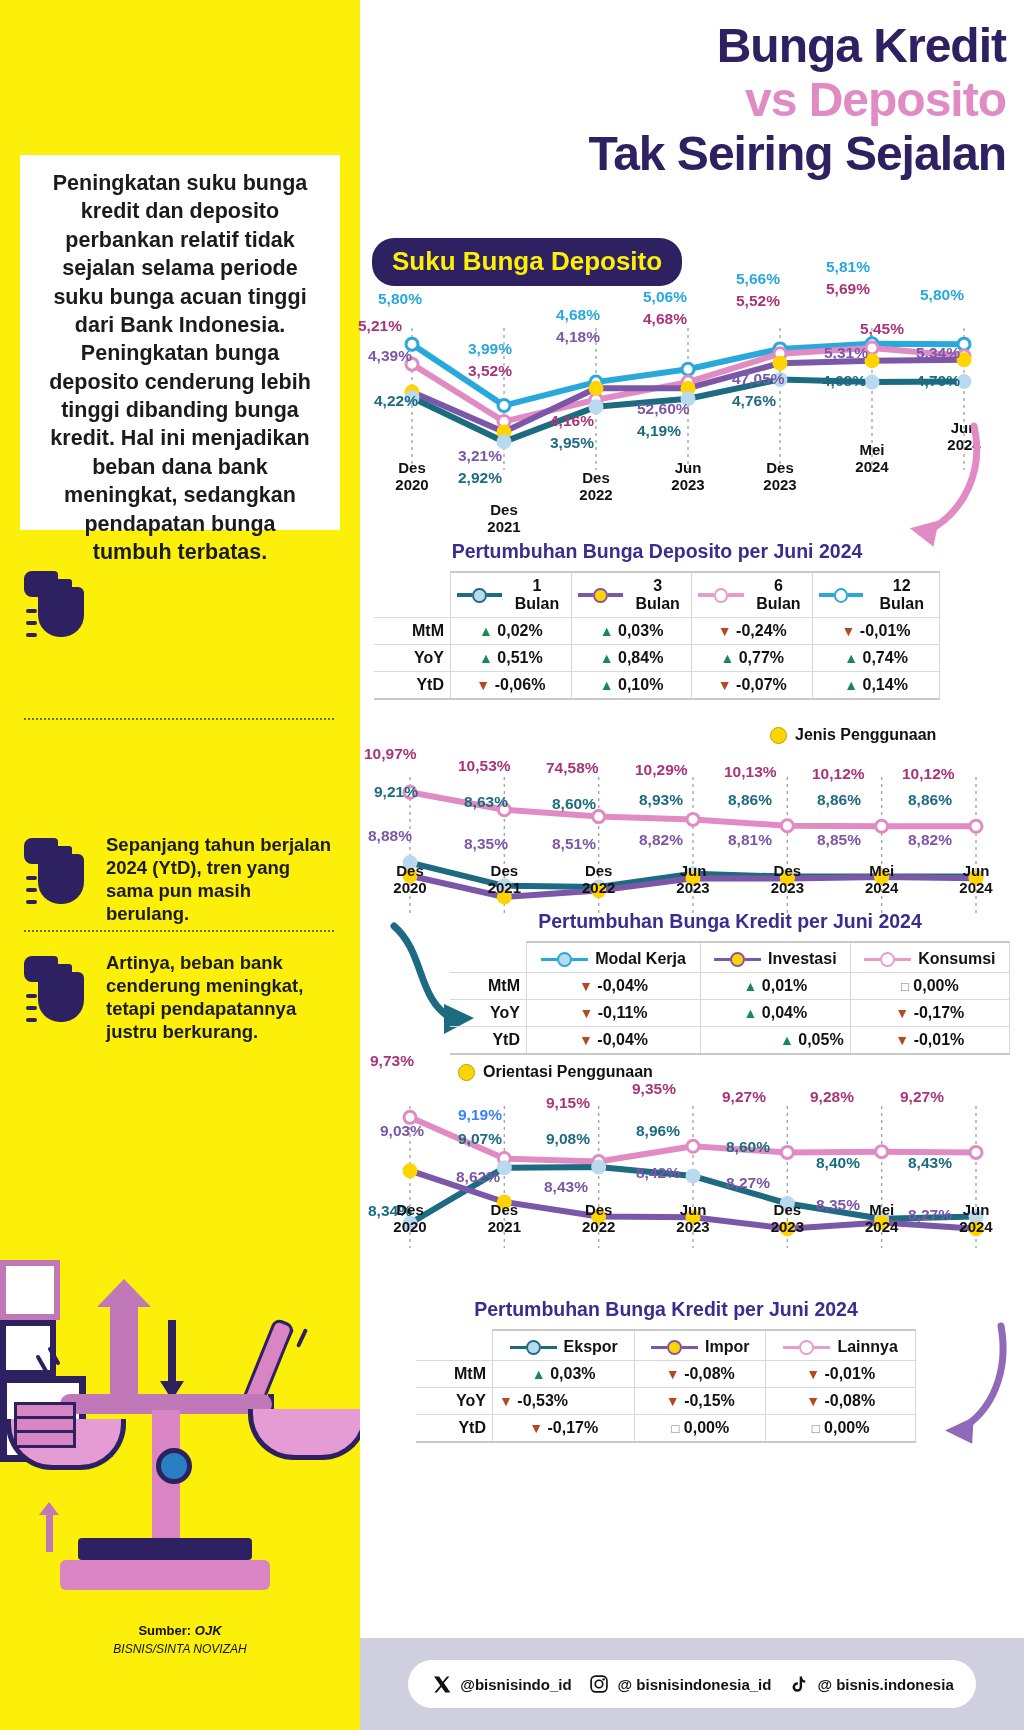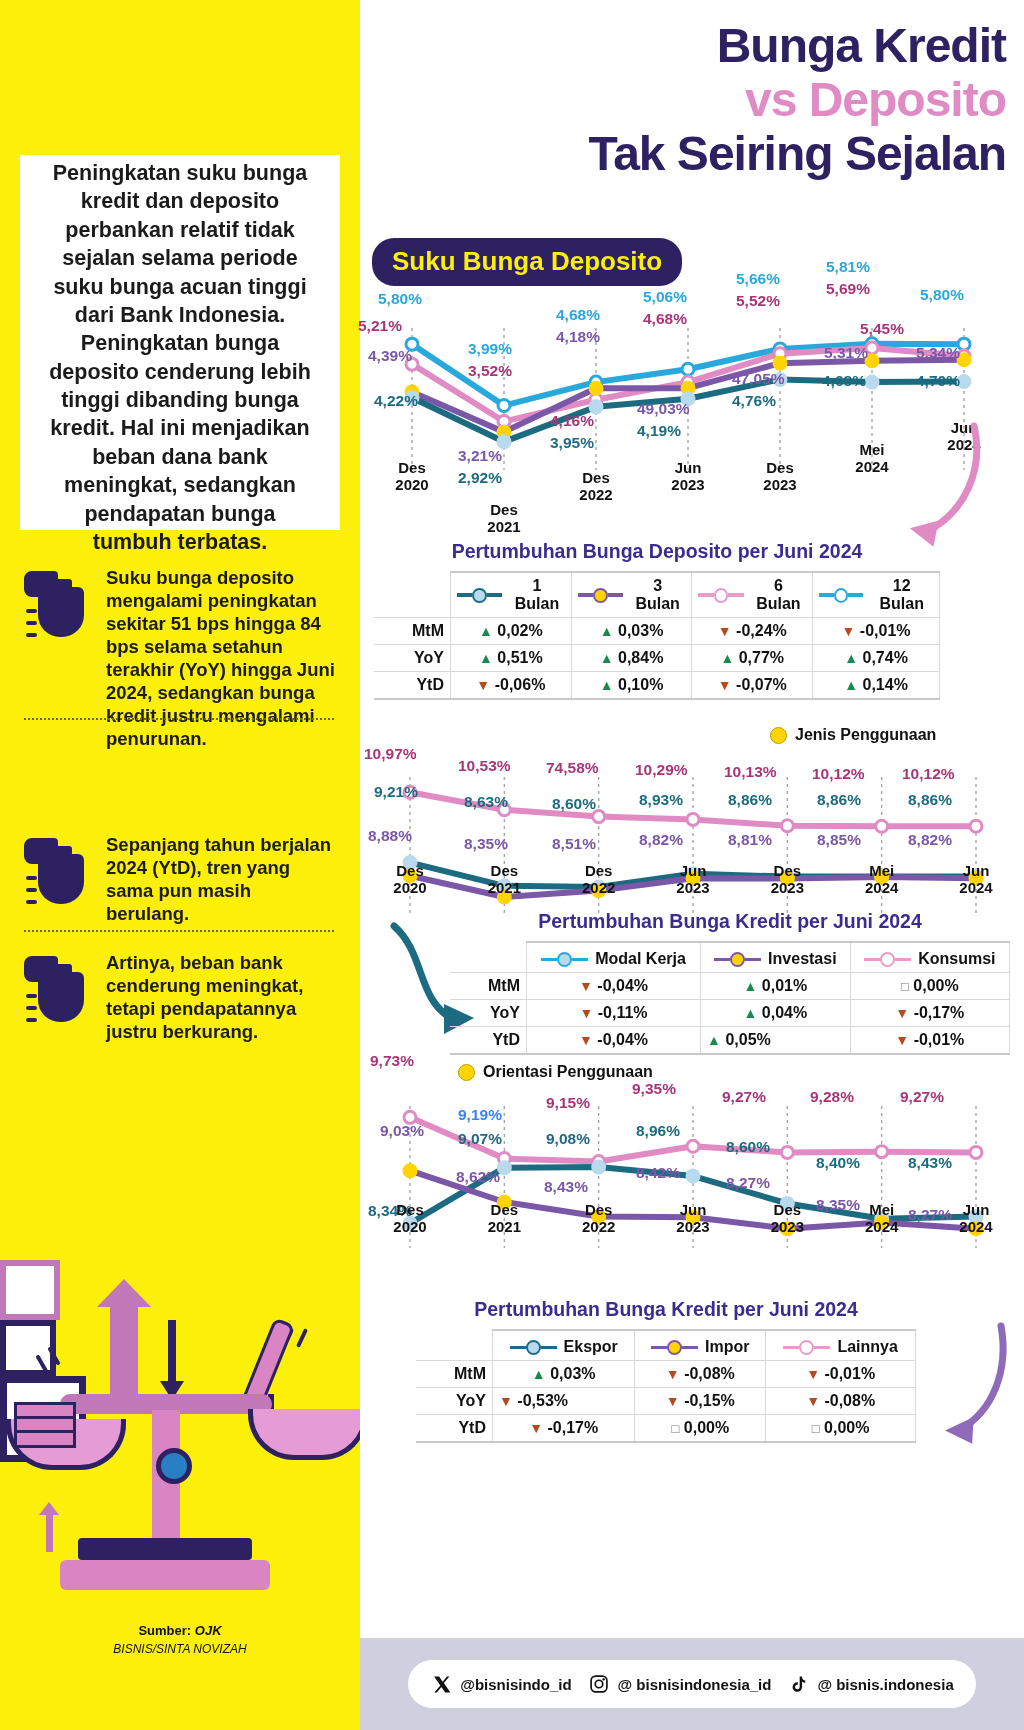--- a/index.html
+++ b/index.html
@@ -8,21 +8,21 @@
 
   
   .left-col{position:absolute;left:0;top:0;width:360px;height:1730px;background:#FCEF0A;}
   .logo-pill{position:absolute;left:8px;top:34px;width:258px;height:102px;background:#fff;border-radius:51px;
     box-shadow:0 2px 6px rgba(0,0,0,.28);display:flex;flex-direction:column;align-items:center;justify-content:center;}
   .logo-main{font-family:"DejaVu Serif",serif;font-weight:bold;font-size:31px;color:#2A7FC4;letter-spacing:-1px;line-height:1;}
   .logo-rule{width:200px;height:2px;background:#111;margin:3px 0 2px;}
   .logo-sub{font-family:"DejaVu Serif",serif;font-weight:bold;font-size:16px;color:#111;letter-spacing:.5px;}
 
   .lead-box{position:absolute;left:20px;top:155px;width:320px;height:375px;background:#fff;}
-  .lead-text{padding:4px 26px;font-size:21.5px;line-height:1.32;font-weight:bold;color:#1b1b1b;text-align:center;
+  .lead-text{padding:14px 26px;font-size:21.5px;line-height:1.32;font-weight:bold;color:#1b1b1b;text-align:center;
     font-family:"Liberation Sans",sans-serif;}
 
   .note{position:absolute;left:24px;width:312px;display:flex;gap:10px;align-items:flex-start;}
   .note .icon{flex:0 0 72px;height:86px;position:relative;}
   .note .txt{font-size:18.5px;line-height:1.24;font-weight:bold;color:#1b1b1b;padding-top:2px;}
   .divider{position:absolute;left:24px;width:310px;border-top:2.5px dotted #6b6b00;}
 
   
   .bag{position:absolute;left:14px;top:22px;width:46px;height:50px;background:#2D2161;border-radius:6px 6px 22px 22px;}
   .bag:after{content:"";position:absolute;left:12px;top:-8px;width:22px;height:10px;background:#2D2161;border-radius:3px;}
@@ -116,21 +116,20 @@
     </div>
 
     <div class="note" style="top:565px;">
       <div class="icon">
         <div class="hand"></div>
           <div class="bag"></div>
         <div class="dashm" style="top:44px;"></div>
         <div class="dashm" style="top:56px;"></div>
         <div class="dashm" style="top:68px;"></div>
       </div>
-      <div class="txt">Suku bunga deposito mengalami peningkatan sekitar 51 bps hingga 84 bps selama setahun terakhir (YoY) hingga Juni 2024, sedangkan bunga kredit justru mengalami penurunan.</div>
     </div>
     <div class="divider" style="top:718px;"></div>
 
     <div class="note" style="top:832px;">
       <div class="icon">
         <div class="hand"></div>
           <div class="bag"></div>
         <div class="dashm" style="top:44px;"></div>
         <div class="dashm" style="top:56px;"></div>
         <div class="dashm" style="top:68px;"></div>
@@ -243,21 +242,21 @@
         <div class="dlabel" style="left: 108px; top: 78px; color: rgb(41, 168, 220);">3,99%</div>
         <div class="dlabel" style="left: 108px; top: 100px; color: rgb(168, 53, 122);">3,52%</div>
         <div class="dlabel" style="left: 98px; top: 185px; color: rgb(123, 87, 168);">3,21%</div>
         <div class="dlabel" style="left: 98px; top: 207px; color: rgb(28, 107, 128);">2,92%</div>
         <div class="dlabel" style="left: 196px; top: 44px; color: rgb(41, 168, 220);">4,68%</div>
         <div class="dlabel" style="left: 196px; top: 66px; color: rgb(123, 87, 168);">4,18%</div>
         <div class="dlabel" style="left: 190px; top: 150px; color: rgb(168, 53, 122);">4,16%</div>
         <div class="dlabel" style="left: 190px; top: 172px; color: rgb(28, 107, 128);">3,95%</div>
         <div class="dlabel" style="left: 283px; top: 26px; color: rgb(41, 168, 220);">5,06%</div>
         <div class="dlabel" style="left: 283px; top: 48px; color: rgb(168, 53, 122);">4,68%</div>
-        <div class="dlabel" style="left: 277px; top: 138px; color: rgb(123, 87, 168);">49,03%</div>
+        <div class="dlabel" style="left: 277px; top: 138px; color: rgb(123, 87, 168);">52,60%</div>
         <div class="dlabel" style="left: 277px; top: 160px; color: rgb(28, 107, 128);">4,19%</div>
         <div class="dlabel" style="left: 376px; top: 8px; color: rgb(41, 168, 220);">5,66%</div>
         <div class="dlabel" style="left: 376px; top: 30px; color: rgb(168, 53, 122);">5,52%</div>
         <div class="dlabel" style="left: 372px; top: 108px; color: rgb(123, 87, 168);">47,05%</div>
         <div class="dlabel" style="left: 372px; top: 130px; color: rgb(28, 107, 128);">4,76%</div>
         <div class="dlabel" style="left: 466px; top: -4px; color: rgb(41, 168, 220);">5,81%</div>
         <div class="dlabel" style="left: 466px; top: 18px; color: rgb(168, 53, 122);">5,69%</div>
         <div class="dlabel" style="left: 464px; top: 82px; color: rgb(123, 87, 168);">5,31%</div>
         <div class="dlabel" style="left: 462px; top: 110px; color: rgb(28, 107, 128);">4,68%</div>
         <div class="dlabel" style="left: 560px; top: 24px; color: rgb(41, 168, 220);">5,80%</div>
@@ -449,21 +448,21 @@
               </tr>
               <tr>
                 <td class="rowlab">YoY</td>
                 <td class="cellv" style="text-align:center"><span class="dn">▼</span> <span>-0,11%</span></td>
                 <td class="cellv" style="text-align:center"><span class="up">▲</span> <span>0,04%</span></td>
                 <td class="cellv" style="text-align:center"><span class="dn">▼</span> <span>-0,17%</span></td>
               </tr>
               <tr>
                 <td class="rowlab">YtD</td>
                 <td class="cellv" style="text-align:center"><span class="dn">▼</span> <span>-0,04%</span></td>
-                <td class="cellv" style="text-align:left"><span class="up">▲</span> <span>0,05%</span></td>
+                <td class="cellv" style="text-align:right"><span class="up">▲</span> <span>0,05%</span></td>
                 <td class="cellv" style="text-align:center"><span class="dn">▼</span> <span>-0,01%</span></td>
               </tr>
             </tbody>
           </table>
         </div>
     </div>
 
     <div class="legend-inline" style="left:98px;top:1063px;">
       <span class="legend-dot"></span>
       <span>Orientasi Penggunaan</span>

